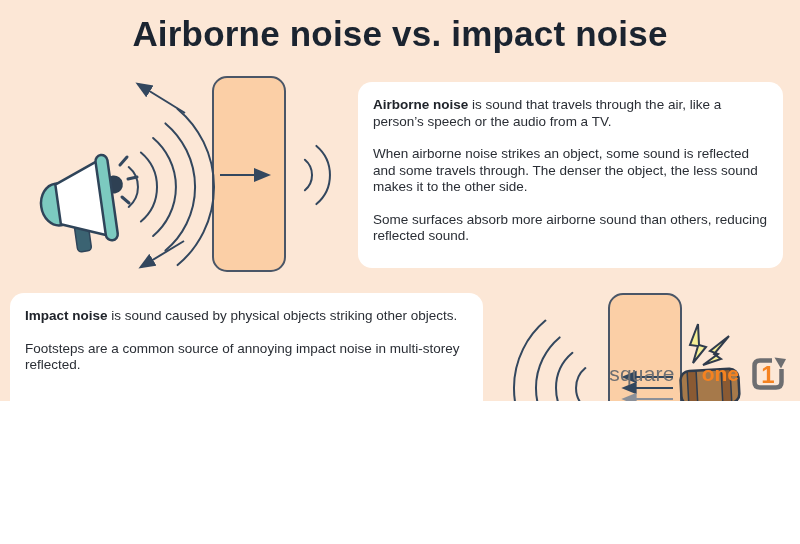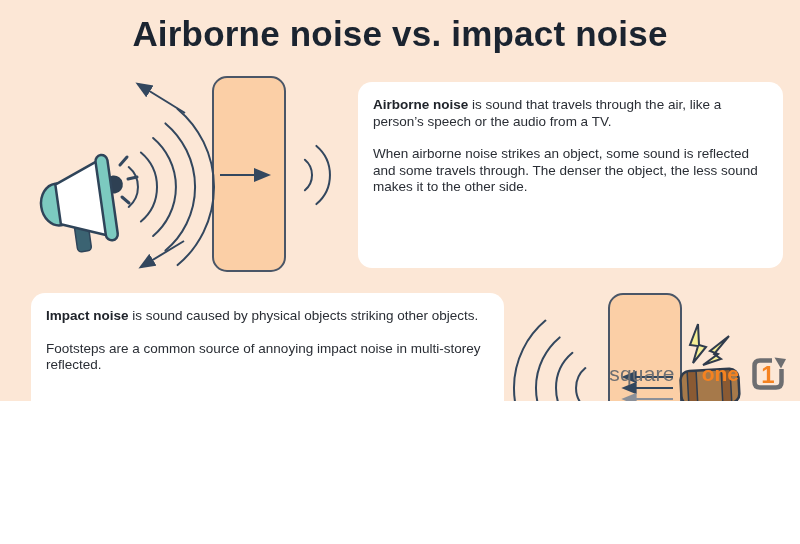--- a/index.html
+++ b/index.html
@@ -27,21 +27,21 @@
     padding:15px 15px;
     box-sizing:border-box;
     color:#2a2e35;
     font-size:13.5px;
     line-height:16.5px;
   }
   .card p{margin:0 0 16px 0;}
   .card p:last-child{margin-bottom:0;}
   .card strong{font-weight:700;color:#20242b;}
   .card-airborne{left:358px;top:82px;width:425px;height:186px;}
-  .card-impact{left:31px;top:293px;width:473px;height:189px;}
+  .card-impact{left:10px;top:293px;width:473px;height:189px;}
   .illus{position:absolute;}
   .illus-airborne{left:8px;top:62px;}
   .illus-impact{left:498px;top:278px;}
   .logo{
     position:absolute;
     right:14px;bottom:9px;
     display:flex;align-items:center;gap:11px;
     font-size:21px;
   }
   .logo .w1{color:#6d6e71;font-weight:400;letter-spacing:0.2px;}
@@ -92,20 +92,21 @@
       <ellipse cx="50" cy="139" rx="17" ry="21" fill="#7ccac0" stroke="#2f4459" stroke-width="2.5"></ellipse>
       <path d="M50,119 L96,101 L96,177 L50,159 Z" fill="#ffffff" stroke="#2f4459" stroke-width="2.5" stroke-linejoin="round"></path>
       <circle cx="108" cy="127" r="9" fill="#2e4053"></circle>
       <rect x="93" y="96" width="12" height="86" rx="6" fill="#7ccac0" stroke="#2f4459" stroke-width="2.5"></rect>
     </g>
   </svg>
 
   <div class="card card-airborne">
     <p><strong>Airborne noise</strong><span> is sound that travels through the air, like a person’s speech or the audio from a TV.</span></p>
     <p>When airborne noise strikes an object, some sound is reflected and some travels through. The denser the object, the less sound makes it to the other side.</p>
+    <p>Some surfaces absorb more airborne sound than others, reducing reflected sound.</p>
   </div>
 
   <div class="card card-impact">
     <p><strong>Impact noise</strong><span> is sound caused by physical objects striking other objects.</span></p>
     <p>Footsteps are a common source of annoying impact noise in multi-storey reflected.</p>
   </div>
 
   <svg class="illus illus-impact" width="302" height="230" viewBox="0 0 302 230">
     <defs>
       <marker id="ahNavy2" markerWidth="10" markerHeight="8" refX="7" refY="3.5" orient="auto">

